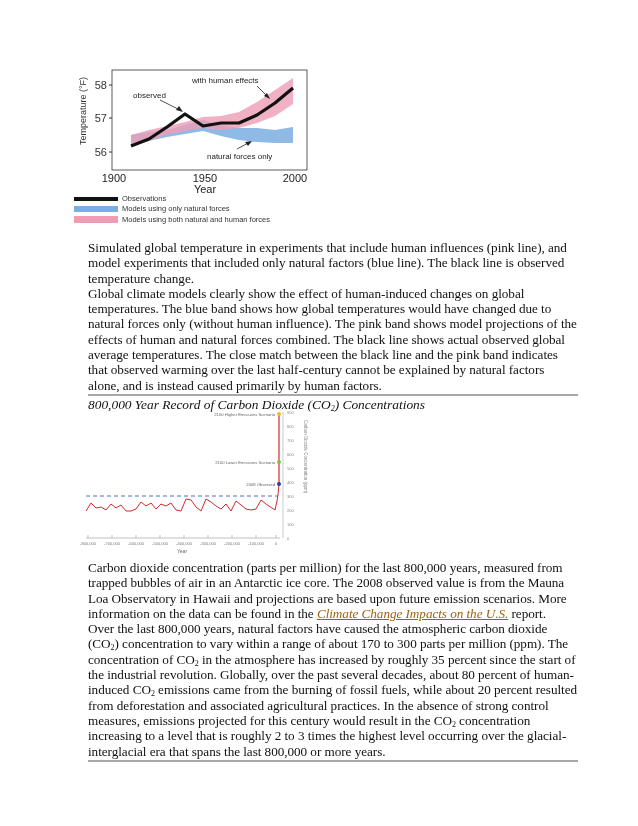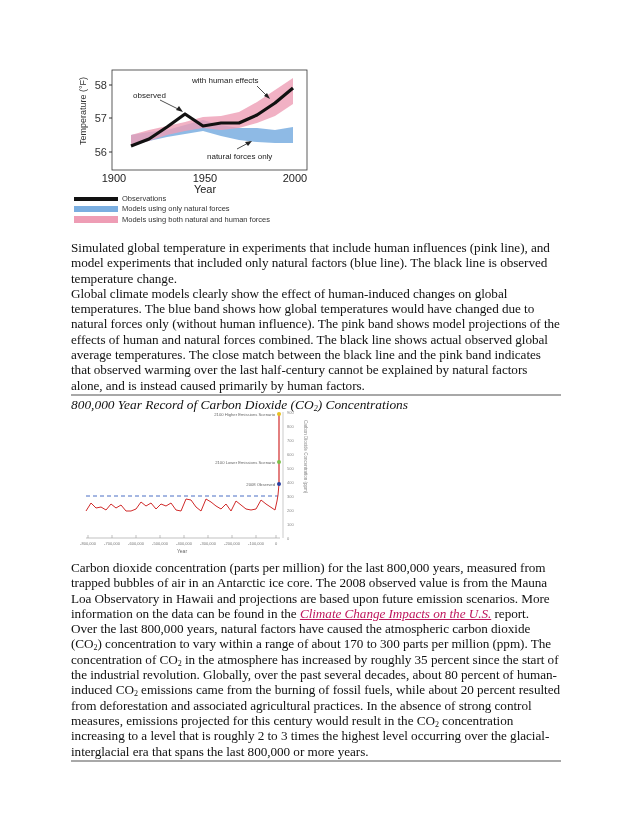--- a/index.html
+++ b/index.html
@@ -1,22 +1,22 @@
 <!DOCTYPE html>
 <html><head>
 <meta charset="utf-8">
 <style>
   html, body { margin:0; padding:0; background:#ffffff; }
   body { width:638px; height:826px; position:relative; overflow:hidden;
          font-family:"Liberation Serif", "DejaVu Serif", serif; color:#111; }
-  .page { position:absolute; left:71px; top:0; width:490px; }
+  .page { position:absolute; left:88px; top:0; width:490px; }
   .p { font-size:13.2px; line-height:15.3px; margin:0; letter-spacing:-0.05px; }
   .rule { height:0; border-top:2px solid #a8a8a8; margin:1px 0 1px 0; }
   .heading { font-size:13.4px; line-height:16px; font-weight:normal; font-style:italic; margin:0; }
-  a.link { color:#be185d; font-style:italic; text-decoration:underline; }
+  a.link { color:#a16207; font-style:italic; text-decoration:underline; }
   sub { font-size:8px; line-height:0; vertical-align:-2px; }
   .fig1 { position:absolute; left:72px; top:60px; width:248px; height:168px; }
   .fig2 { position:absolute; left:80px; top:400px; width:250px; height:160px; }
   svg text { font-family:"Liberation Sans", "DejaVu Sans", sans-serif; }
 </style>
 </head>
 <body>
 
 <div class="fig1">
   <svg width="248" height="168" viewBox="0 0 248 168">

